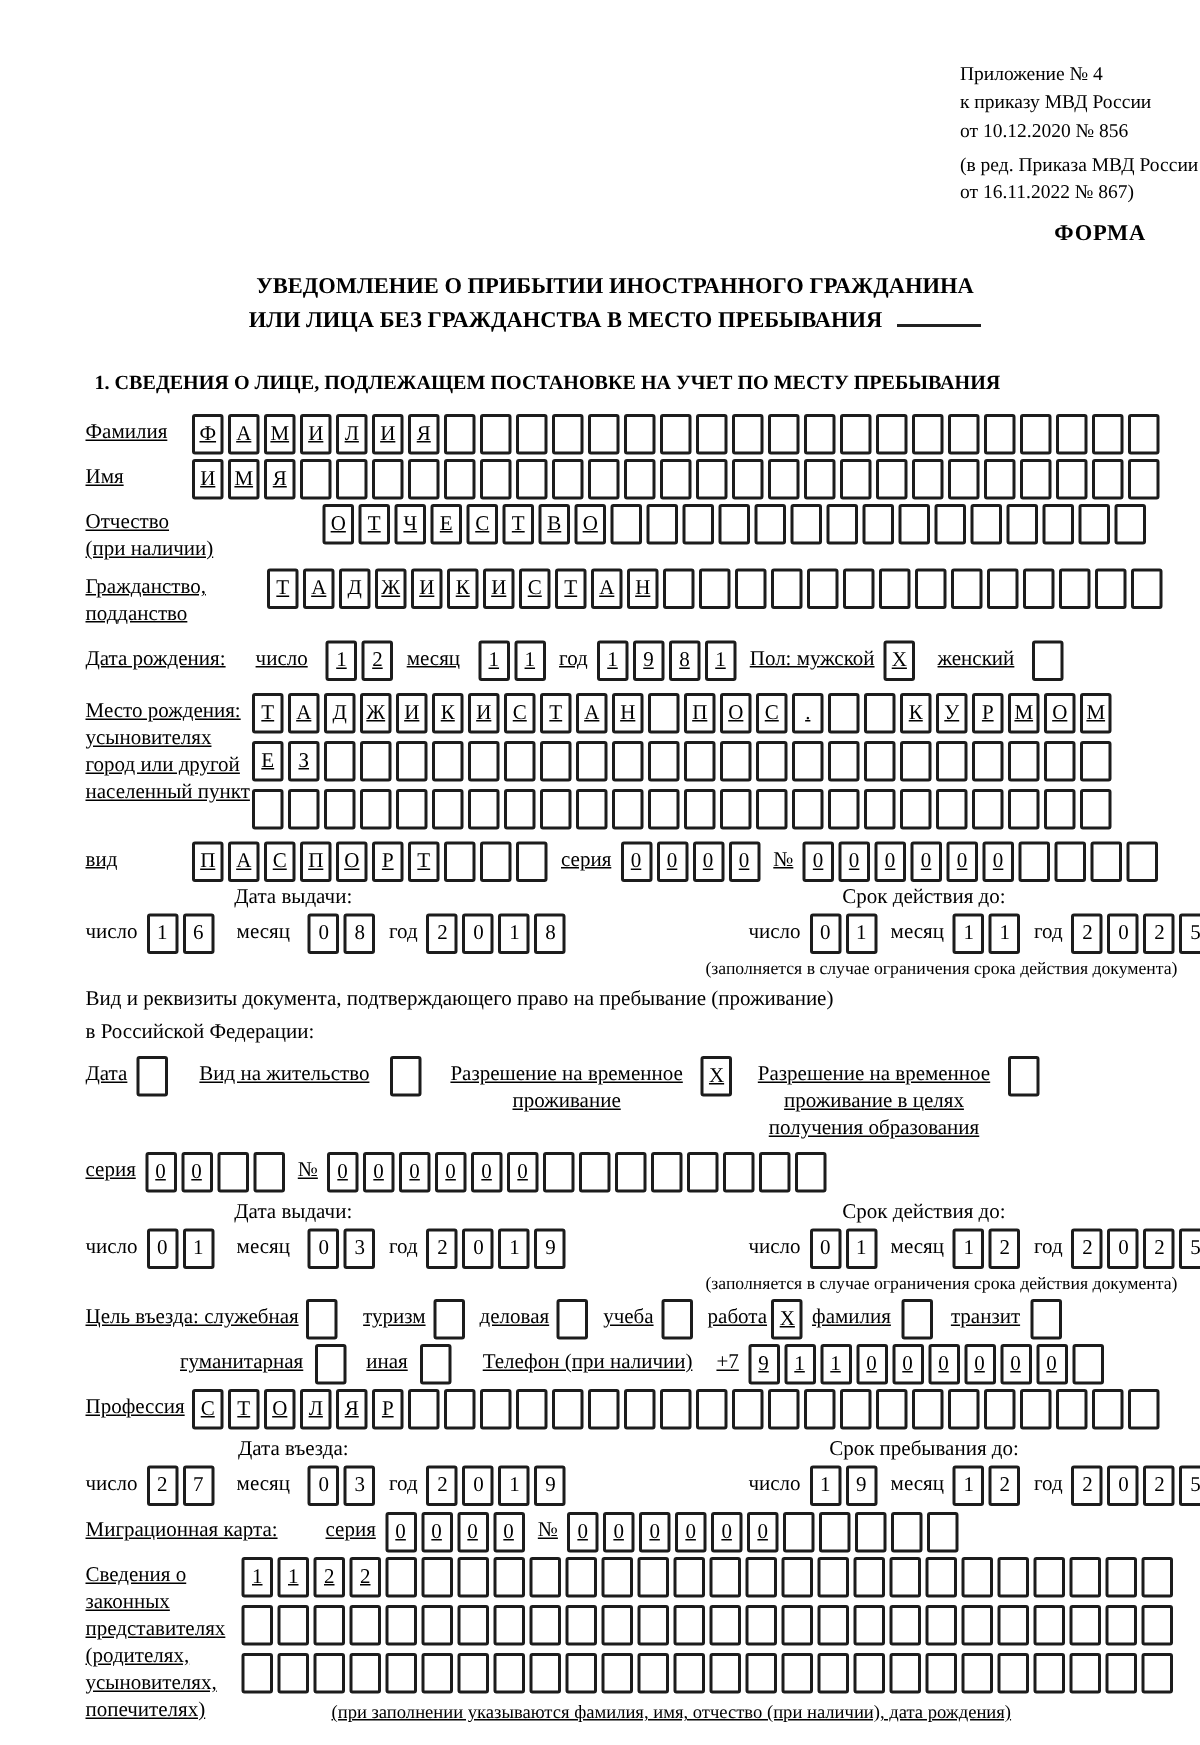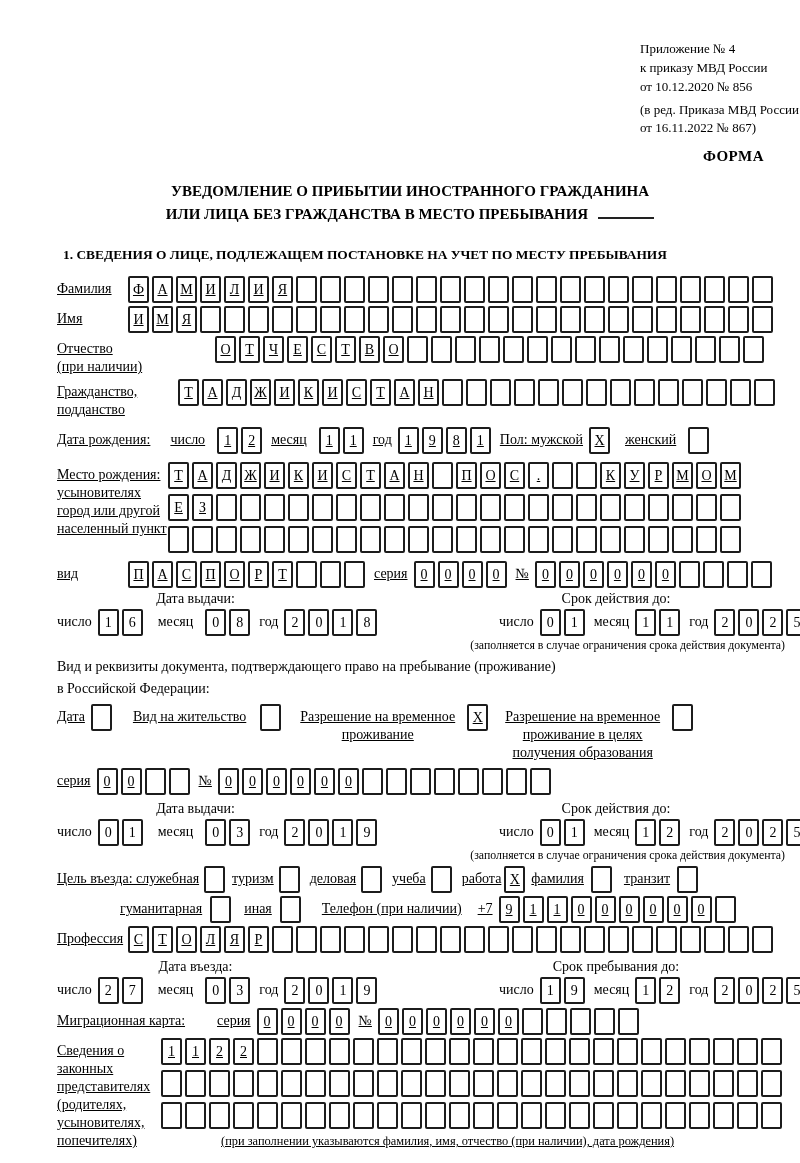--- a/index.html
+++ b/index.html
@@ -505,21 +505,21 @@
         </div>
         <div class="dc-note">(заполняется в случае ограничения срока действия документа)</div>
       </div>
     </div>
 
     <div class="frow">
       <span class="lbl">Цель въезда: служебная</span>
       <div class="cells" style="margin-left:5px">
           <span class="cell"></span>
         </div>
-      <span class="lbl" style="margin-left:4px">туризм</span>
+      <span class="lbl" style="margin-left:14px">туризм</span>
       <div class="cells" style="margin-left:5px">
           <span class="cell"></span>
         </div>
       <span class="lbl" style="margin-left:7px">деловая</span>
       <div class="cells" style="margin-left:5px">
           <span class="cell"></span>
         </div>
       <span class="lbl" style="margin-left:7px">учеба</span>
       <div class="cells" style="margin-left:5px">
           <span class="cell"></span>

